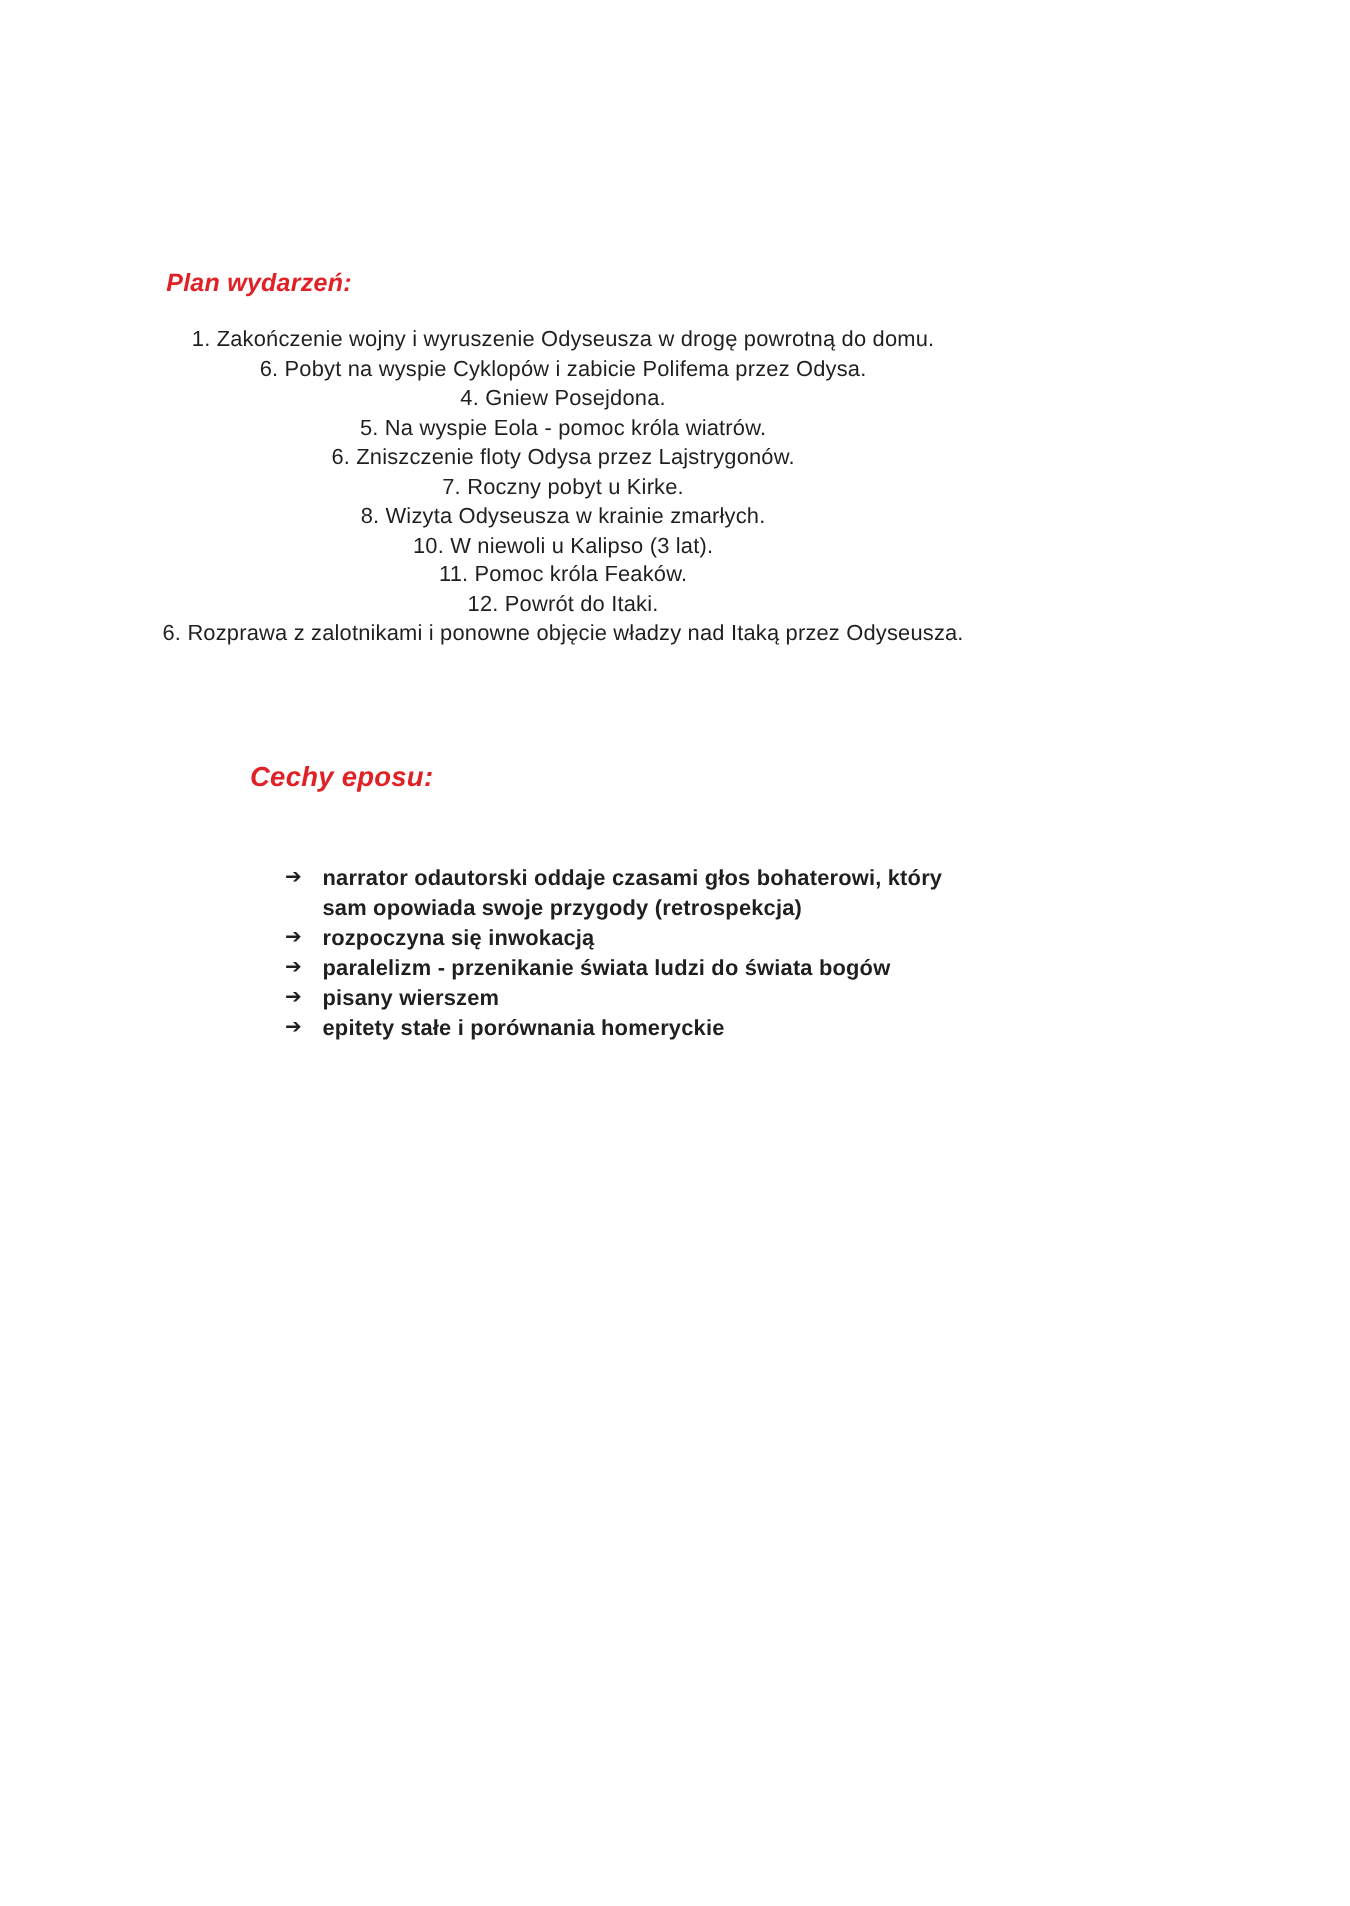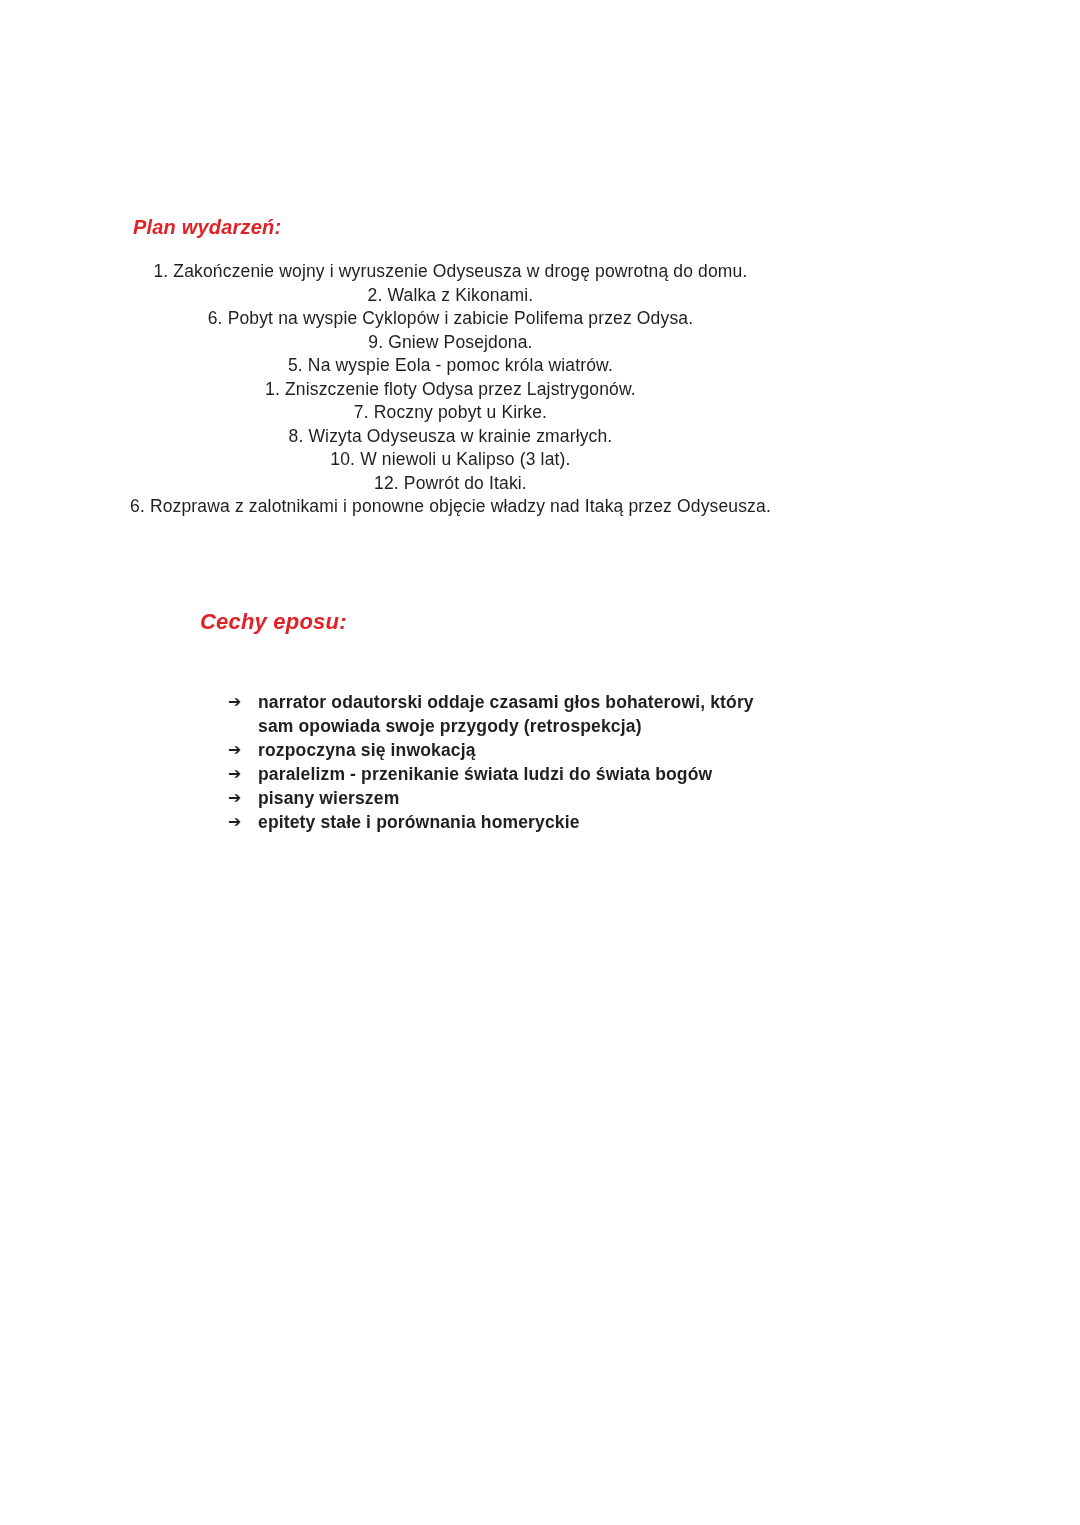--- a/index.html
+++ b/index.html
@@ -77,28 +77,28 @@
 </style>
 </head>
 <body>
 
 <div class="page">
 
   <h2 class="heading plan-heading">Plan wydarzeń:</h2>
 
   <div class="plan-list">
     <div class="plan-line">1. Zakończenie wojny i wyruszenie Odyseusza w drogę powrotną do domu.</div>
-    <div class="plan-line">2. Walka z Kikonami.</div>
     <div class="plan-line">6. Pobyt na wyspie Cyklopów i zabicie Polifema przez Odysa.</div>
-    <div class="plan-line">9. Gniew Posejdona.</div>
+    <div class="plan-line">4. Gniew Posejdona.</div>
     <div class="plan-line">5. Na wyspie Eola - pomoc króla wiatrów.</div>
-    <div class="plan-line">1. Zniszczenie floty Odysa przez Lajstrygonów.</div>
+    <div class="plan-line">6. Zniszczenie floty Odysa przez Lajstrygonów.</div>
     <div class="plan-line">7. Roczny pobyt u Kirke.</div>
     <div class="plan-line">8. Wizyta Odyseusza w krainie zmarłych.</div>
     <div class="plan-line">10. W niewoli u Kalipso (3 lat).</div>
+    <div class="plan-line">11. Pomoc króla Feaków.</div>
     <div class="plan-line">12. Powrót do Itaki.</div>
     <div class="plan-line">6. Rozprawa z zalotnikami i ponowne objęcie władzy nad Itaką przez Odyseusza.</div>
   </div>
 
   <h2 class="heading cechy-heading">Cechy eposu:</h2>
 
   <div class="bullet-list">
     <div class="bullet-row">
       <span class="arrow">➔</span>
       <span class="bullet-text">narrator odautorski oddaje czasami głos bohaterowi, który sam opowiada swoje przygody (retrospekcja)</span>

